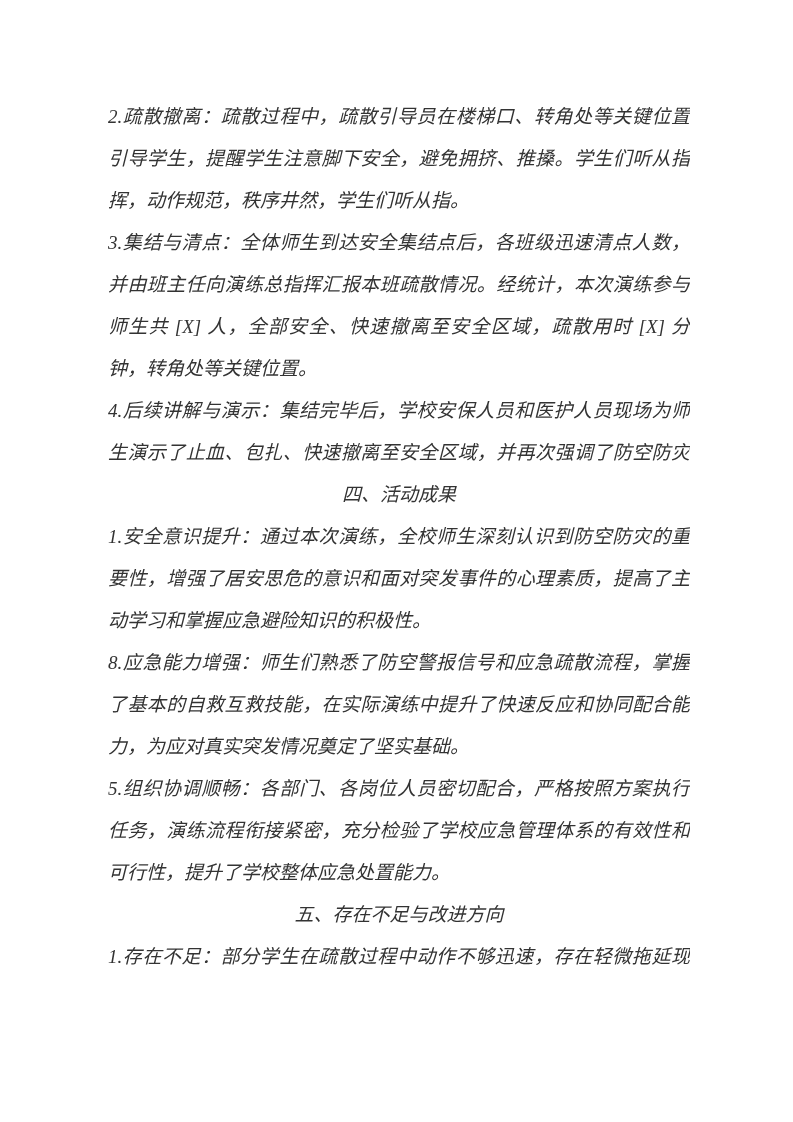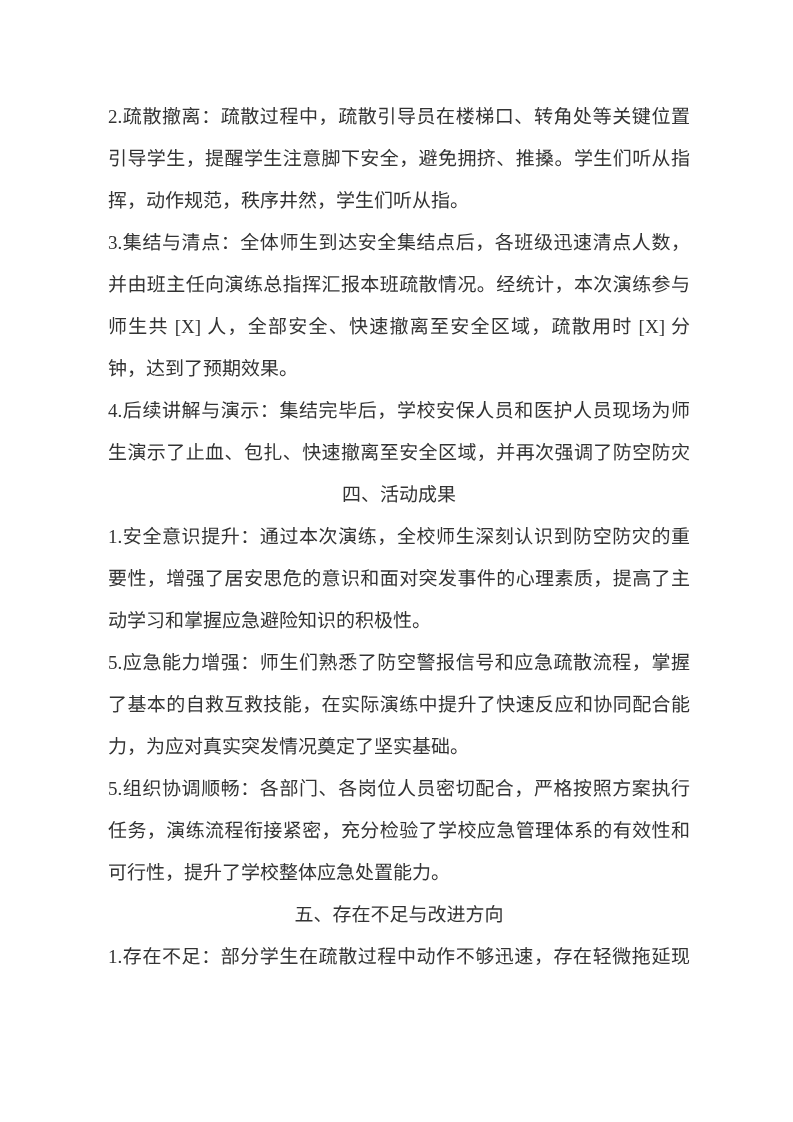--- a/index.html
+++ b/index.html
@@ -10,20 +10,21 @@
   html, body {
     background: var(--bg);
     font-family: "Liberation Serif", "DejaVu Serif", serif;
   }
   .page {
     position: relative;
     width: 710px;
     height: 1122px;
     background: var(--bg);
     overflow: hidden;
+    font-style: italic;
   }
   .text-block {
     position: absolute;
     left: 108px;
     top: 96px;
     width: 582px;
     color: var(--fg);
   }
   .line {
     display: block;
@@ -52,40 +53,40 @@
     <div class="para">
       <span class="line j">2.疏散撤离：疏散过程中，疏散引导员在楼梯口、转角处等关键位置</span>
       <span class="line j">引导学生，提醒学生注意脚下安全，避免拥挤、推搡。学生们听从指</span>
       <span class="line">挥，动作规范，秩序井然，学生们听从指。</span>
     </div>
 
     <div class="para">
       <span class="line j">3.集结与清点：全体师生到达安全集结点后，各班级迅速清点人数，</span>
       <span class="line j">并由班主任向演练总指挥汇报本班疏散情况。经统计，本次演练参与</span>
       <span class="line j">师生共 [X] 人，全部安全、快速撤离至安全区域，疏散用时 [X] 分</span>
-      <span class="line">钟，达到了预期效果。</span>
+      <span class="line">钟，转角处等关键位置。</span>
     </div>
 
     <div class="para">
       <span class="line j">4.后续讲解与演示：集结完毕后，学校安保人员和医护人员现场为师</span>
       <span class="line j">生演示了止血、包扎、快速撤离至安全区域，并再次强调了防空防灾</span>
     </div>
 
     <div class="para heading">
       <span class="line">四、活动成果</span>
     </div>
 
     <div class="para">
       <span class="line j">1.安全意识提升：通过本次演练，全校师生深刻认识到防空防灾的重</span>
       <span class="line j">要性，增强了居安思危的意识和面对突发事件的心理素质，提高了主</span>
       <span class="line">动学习和掌握应急避险知识的积极性。</span>
     </div>
 
     <div class="para">
-      <span class="line j">5.应急能力增强：师生们熟悉了防空警报信号和应急疏散流程，掌握</span>
+      <span class="line j">8.应急能力增强：师生们熟悉了防空警报信号和应急疏散流程，掌握</span>
       <span class="line j">了基本的自救互救技能，在实际演练中提升了快速反应和协同配合能</span>
       <span class="line">力，为应对真实突发情况奠定了坚实基础。</span>
     </div>
 
     <div class="para">
       <span class="line j">5.组织协调顺畅：各部门、各岗位人员密切配合，严格按照方案执行</span>
       <span class="line j">任务，演练流程衔接紧密，充分检验了学校应急管理体系的有效性和</span>
       <span class="line">可行性，提升了学校整体应急处置能力。</span>
     </div>
 

